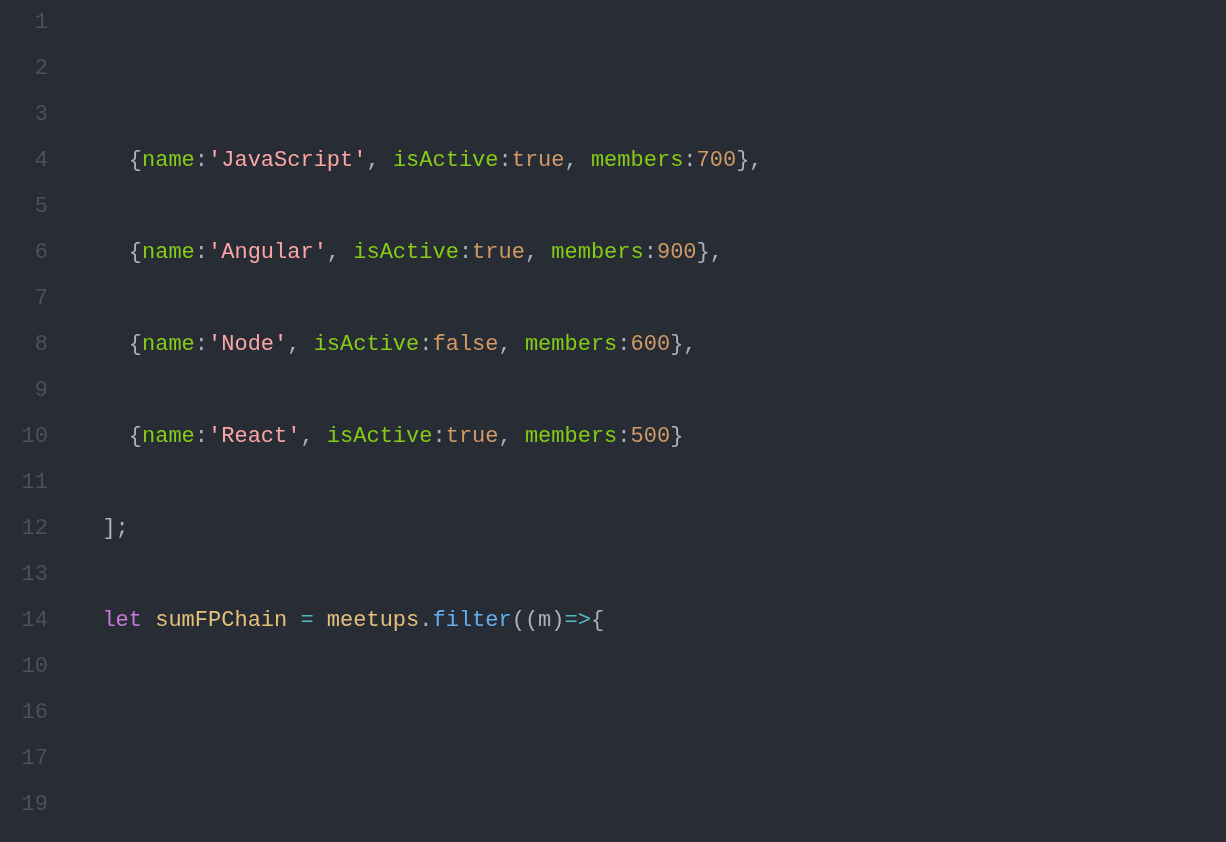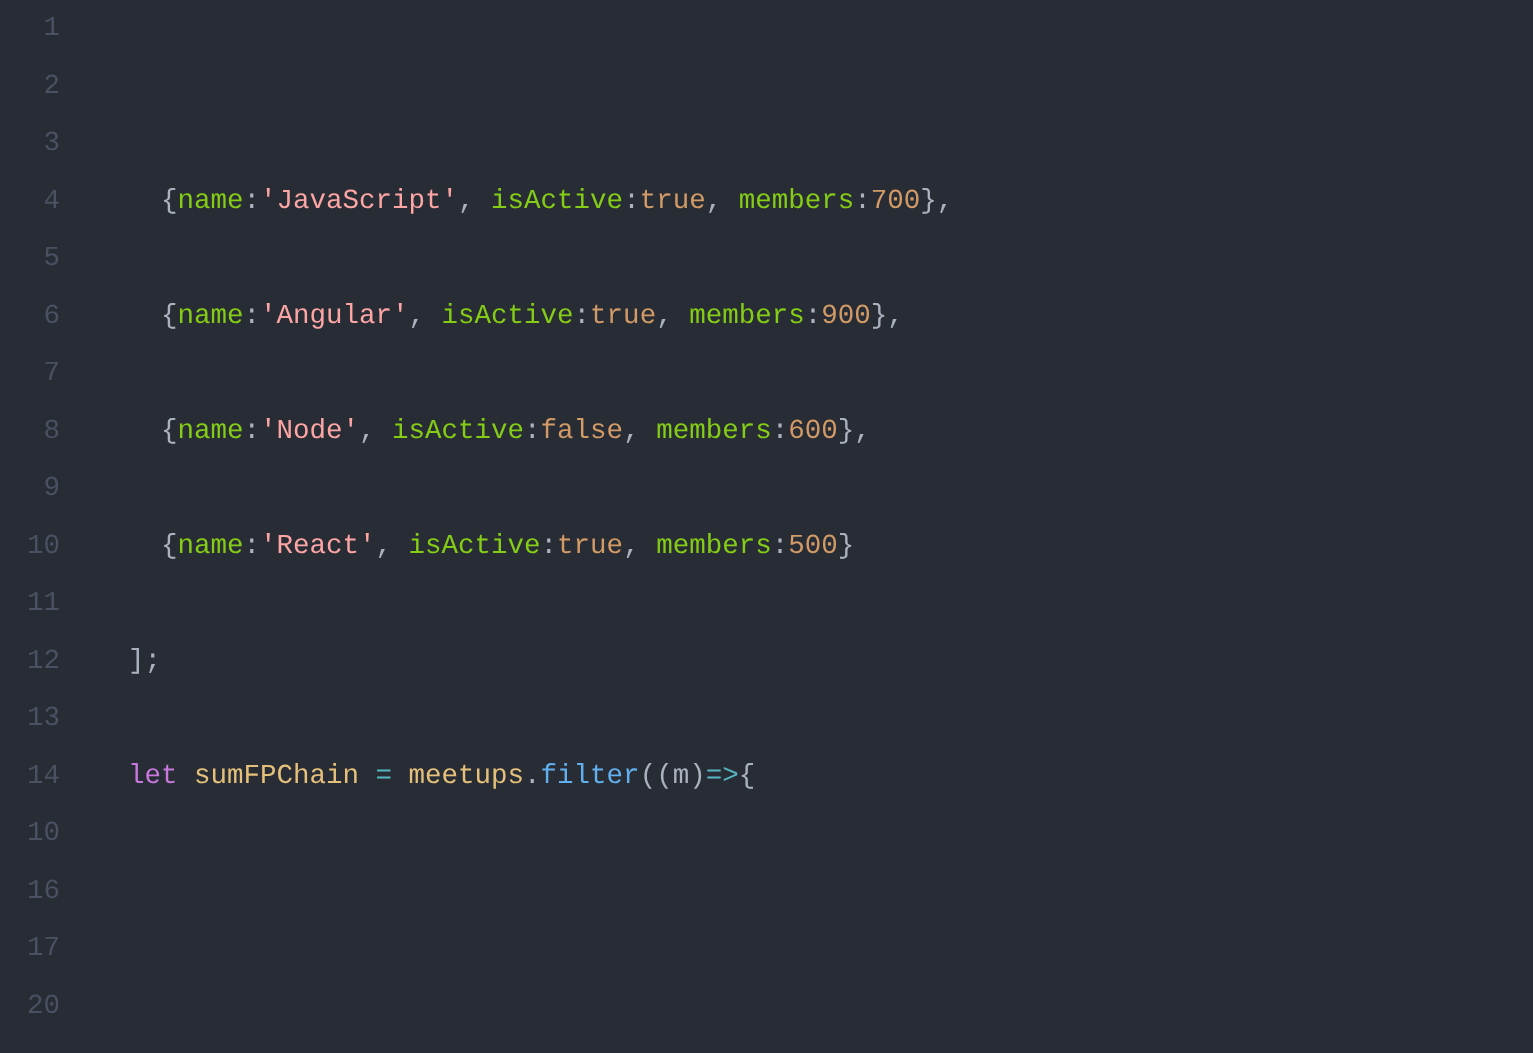--- a/index.html
+++ b/index.html
@@ -61,21 +61,21 @@
     <div>8</div>
     <div>9</div>
     <div>10</div>
     <div>11</div>
     <div>12</div>
     <div>13</div>
     <div>14</div>
     <div>10</div>
     <div>16</div>
     <div>17</div>
-    <div>20</div>
+    <div>19</div>
   </div>
 
   <div class="code">
 <div class="line"></div>
 <div class="line">    <span class="t-punct">{</span><span class="t-prop">name</span><span class="t-punct">:</span><span class="t-string">'JavaScript'</span><span class="t-punct">,</span> <span class="t-prop">isActive</span><span class="t-punct">:</span><span class="t-bool">true</span><span class="t-punct">,</span> <span class="t-prop">members</span><span class="t-punct">:</span><span class="t-num">700</span><span class="t-punct">}</span><span class="t-punct">,</span></div>
 <div class="line">    <span class="t-punct">{</span><span class="t-prop">name</span><span class="t-punct">:</span><span class="t-string">'Angular'</span><span class="t-punct">,</span> <span class="t-prop">isActive</span><span class="t-punct">:</span><span class="t-bool">true</span><span class="t-punct">,</span> <span class="t-prop">members</span><span class="t-punct">:</span><span class="t-num">900</span><span class="t-punct">}</span><span class="t-punct">,</span></div>
 <div class="line">    <span class="t-punct">{</span><span class="t-prop">name</span><span class="t-punct">:</span><span class="t-string">'Node'</span><span class="t-punct">,</span> <span class="t-prop">isActive</span><span class="t-punct">:</span><span class="t-bool">false</span><span class="t-punct">,</span> <span class="t-prop">members</span><span class="t-punct">:</span><span class="t-num">600</span><span class="t-punct">}</span><span class="t-punct">,</span></div>
 <div class="line">    <span class="t-punct">{</span><span class="t-prop">name</span><span class="t-punct">:</span><span class="t-string">'React'</span><span class="t-punct">,</span> <span class="t-prop">isActive</span><span class="t-punct">:</span><span class="t-bool">true</span><span class="t-punct">,</span> <span class="t-prop">members</span><span class="t-punct">:</span><span class="t-num">500</span><span class="t-punct">}</span></div>
 <div class="line">  <span class="t-punct">]</span><span class="t-punct">;</span></div>
 <div class="line">  <span class="t-keyword">let</span> <span class="t-var">sumFPChain</span> <span class="t-op">=</span> <span class="t-var">meetups</span><span class="t-punct">.</span><span class="t-method">filter</span><span class="t-punct">(</span><span class="t-punct">(</span><span class="t-param">m</span><span class="t-punct">)</span><span class="t-op">=&gt;</span><span class="t-punct">{</span></div>

